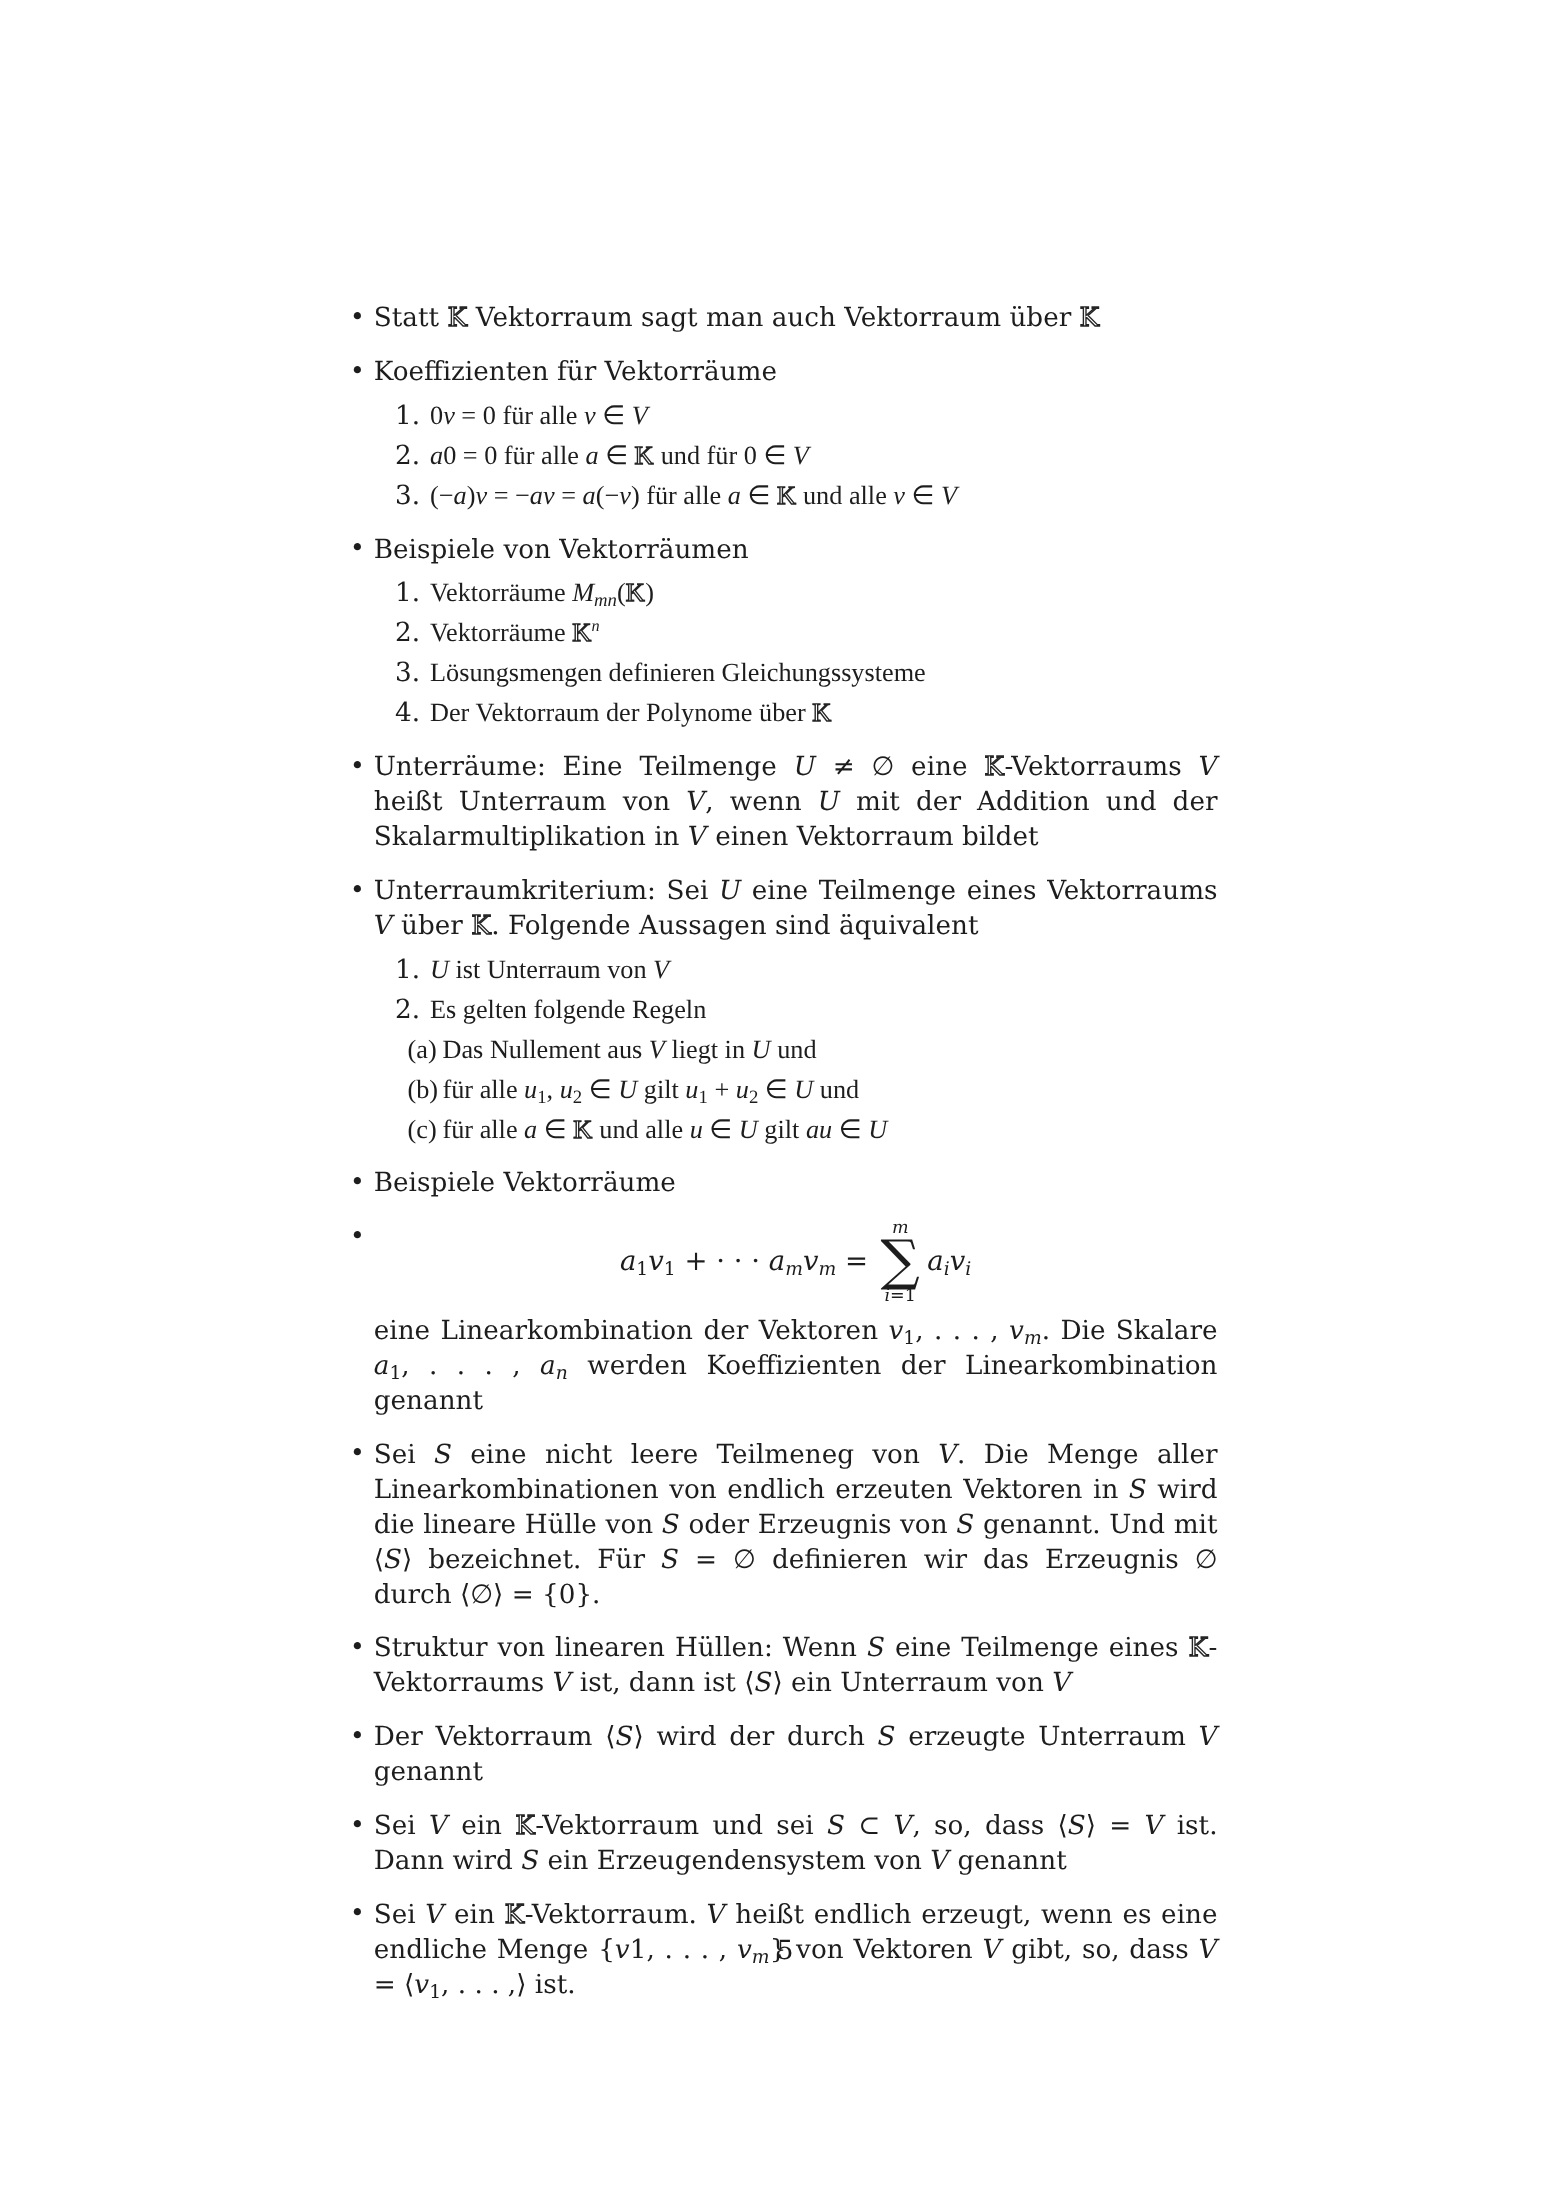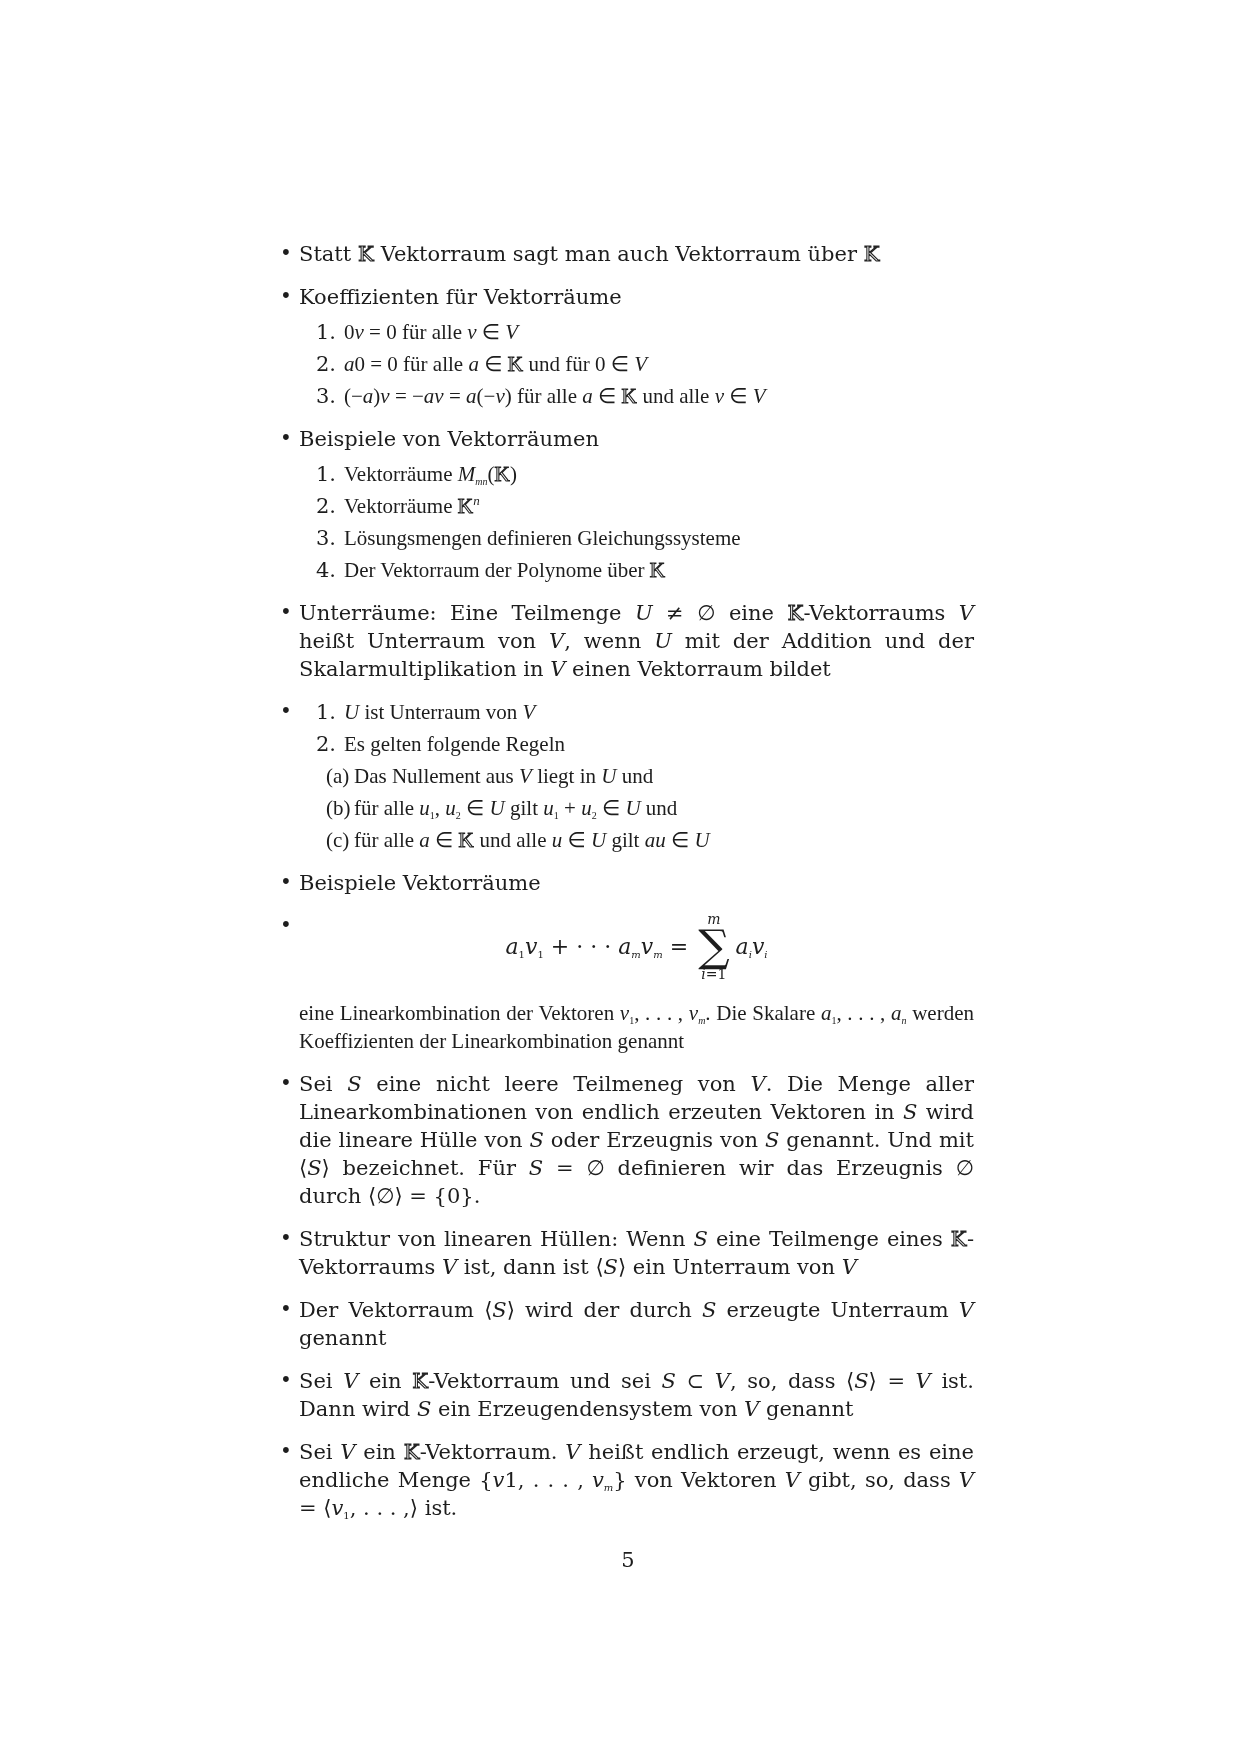--- a/index.html
+++ b/index.html
@@ -9,36 +9,36 @@
     font-family:"DejaVu Serif","Liberation Serif",serif;
     overflow:hidden;
   }
   .content {
     position:absolute; left:282px; top:240px; width:692px;
     font-size:21px; line-height:28px;
   }
   .bullet-item { position:relative; padding-left:17px; margin-bottom:15px; text-align:justify; hyphens:manual; }
   .bullet { position:absolute; left:-2px; top:-1px; font-size:20px; }
   .bi-text i { font-family:inherit; }
-  .after { margin-top:16px;font-family:Liberation Serif, serif; }
+  .after { margin-top:4px; }
 
   
   .enum { margin-top:7px; margin-left:17px; text-align:left; }
   .enum-row { display:flex; align-items:flex-start; margin-top:4px; }
   .lbl { flex:0 0 28px; }
   .etext { flex:1 1 auto;font-family:Liberation Serif, serif; }
   .enum.sub { margin-left:-18px; margin-top:4px; }
 
   
   .bb { font-style:normal; letter-spacing:0.4px; }
   @supports (-webkit-text-stroke: 1px #000) {
     .bb { -webkit-text-stroke:1.1px #242424; color:#ffffff; }
   }
 
-  sub { font-size:10px; line-height:0; vertical-align:-4px; }
+  sub { font-size:15px; line-height:0; vertical-align:-4px; }
   sup { font-size:13px; line-height:0; vertical-align:8px; }
 
   
   .equation {
     display:flex; justify-content:center; align-items:center;
     margin:10px 0 4px; font-size:22px; text-align:center;
   }
   .sum { display:inline-flex; flex-direction:column; align-items:center; margin:0 6px 0 10px; line-height:1; }
   .sum-top, .sum-bottom { font-size:14px; line-height:1.1; }
   .sum-sigma { font-size:44px; line-height:0.82; padding:1px 0 3px; }
@@ -95,20 +95,21 @@
           <div class="etext">Der Vektorraum der Polynome über <span class="bb">K</span></div>
         </div>
       </div>
     </div>
     <div class="bullet-item">
       <span class="bullet">•</span>
       <div class="bi-text">Unterräume: Eine Teilmenge <i>U</i> ≠ ∅ eine <span class="bb">K</span>-Vektorraums <i>V</i> heißt Unter­raum von <i>V</i>, wenn <i>U</i> mit der Addition und der Skalarmultiplikation in <i>V</i> einen Vektorraum bildet</div>
     </div>
     <div class="bullet-item">
       <span class="bullet">•</span>
+      <div class="bi-text">Unterraumkriterium: Sei <i>U</i> eine Teilmenge eines Vektorraums <i>V</i> über <span class="bb">K</span>. Folgende Aussagen sind äquivalent</div>
       <div class="enum">
         <div class="enum-row">
           <span class="lbl">1.</span>
           <div class="etext"><i>U</i> ist Unterraum von <i>V</i></div>
         </div>
         <div class="enum-row">
           <span class="lbl">2.</span>
           <div class="etext">Es gelten folgende Regeln<div class="enum sub">
               <div class="enum-row">
                 <span class="lbl">(a)</span>

